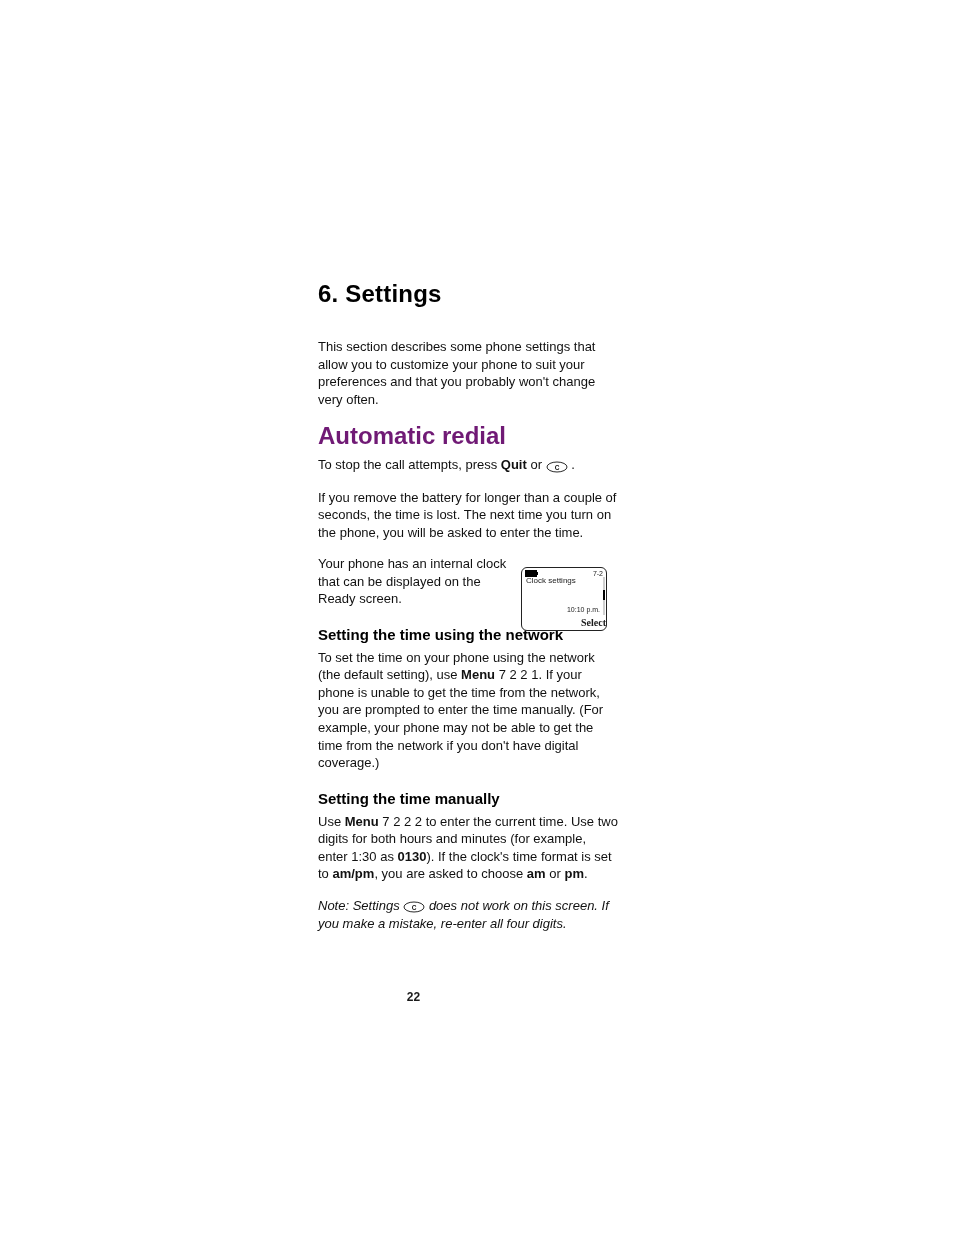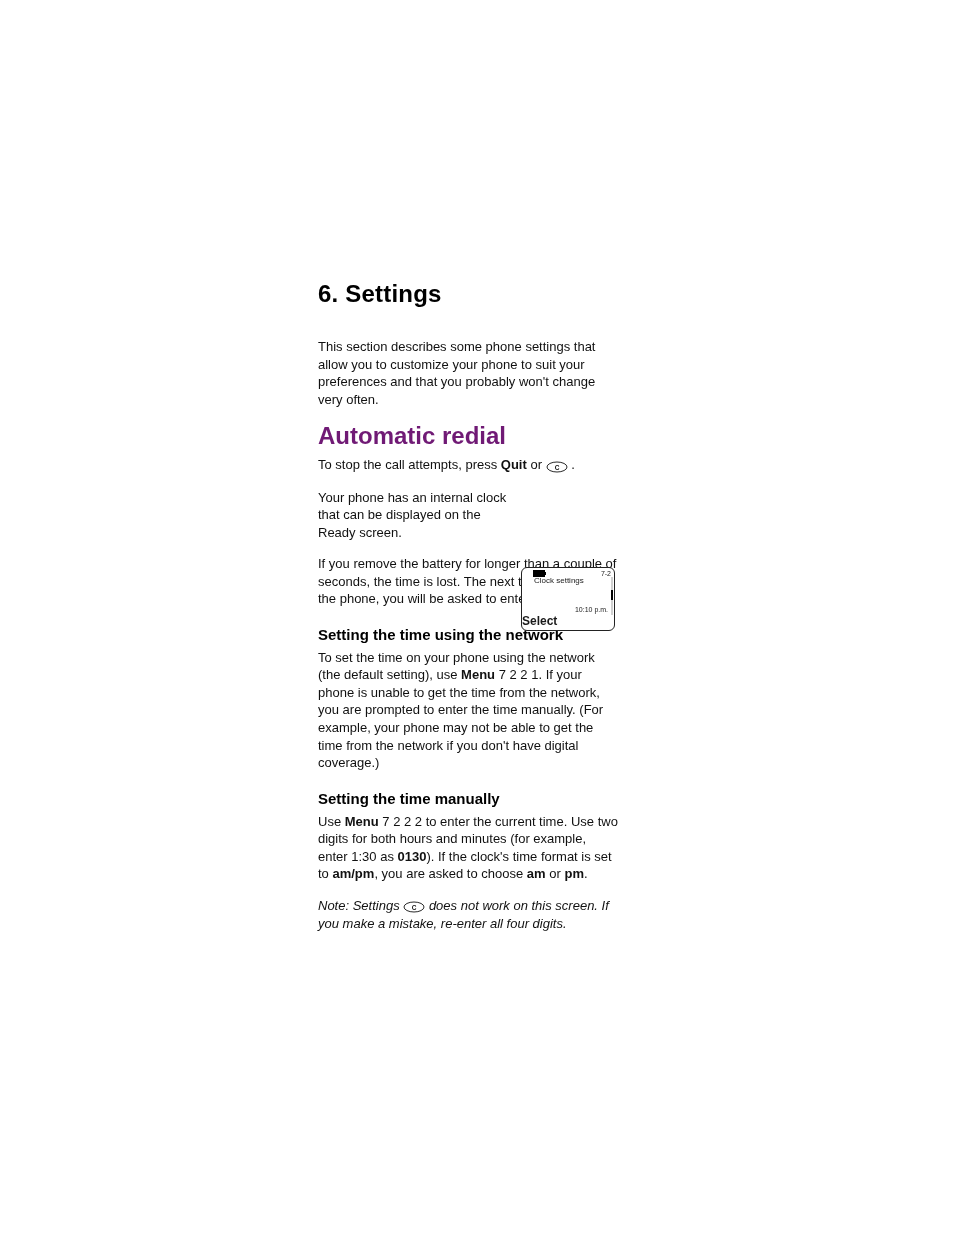--- a/index.html
+++ b/index.html
@@ -63,21 +63,20 @@
   .phone-screen {
     position: absolute;
     left: 521px;
     top: 567px;
     width: 84px;
     height: 62px;
     border: 1px solid #222;
     border-radius: 6px;
     background: #fff;
     font-family: Arial, sans-serif;
-    padding-left: 8px;
   }
   .ps-topbar {
     display: flex;
     justify-content: space-between;
     align-items: flex-start;
     padding: 2px 3px 0 3px;
   }
   .ps-batt {
     width: 10px;
     height: 5px;
@@ -121,23 +120,24 @@
     position: absolute;
     right: 6px;
     top: 38px;
     font-size: 7px;
   }
   .ps-softkey {
     position: absolute;
     left: 0;
     right: 0;
     bottom: 2px;
-    text-align: left;
-    font-size: 12px;
-    font-weight: 700;
+    text-align: right;
+    font-size: 10px;
+    font-weight: 700;
+    font-family: Liberation Serif, serif;
   }
   .c-key {
     display: inline-block;
     vertical-align: middle;
   }
   .c-key svg { vertical-align: middle; }
   .inline-run { display: inline; }
   .para-with-fig {
     width: 198px;
   }
@@ -156,23 +156,23 @@
 
 
     <p class="body">
       <span class="inline-run">To stop the call attempts, press </span><span class="inline-run bold">Quit</span><span class="inline-run"> or </span><span class="c-key"><svg width="22" height="12" viewBox="0 0 22 12">
             <ellipse cx="11" cy="6" rx="10" ry="5" fill="none" stroke="#111" stroke-width="0.9"></ellipse>
             <text x="11" y="8.5" font-size="6.5" text-anchor="middle" font-family="Arial" font-weight="700" fill="#111">C</text>
           </svg></span><span class="inline-run"> .</span>
     </p>
 
 
+    <p class="body">If you remove the battery for longer than a couple of seconds, the time is lost. The next time you turn on the phone, you will be asked to enter the time.</p>
+
     <p class="body para-with-fig">Your phone has an internal clock that can be displayed on the Ready screen.</p>
-
-    <p class="body">If you remove the battery for longer than a couple of seconds, the time is lost. The next time you turn on the phone, you will be asked to enter the time.</p>
 
     <h3 class="subsection">Setting the time using the network</h3>
 
     <p class="body">
       <span class="inline-run">To set the time on your phone using the network (the default setting), use </span><span class="inline-run bold">Menu</span><span class="inline-run"> 7 2 2 1. If your phone is unable to get the time from the network, you are prompted to enter the time manually. (For example, your phone may not be able to get the time from the network if you don't have digital coverage.)</span>
     </p>
 
     <h3 class="subsection">Setting the time manually</h3>
 
     <p class="body">
@@ -194,13 +194,14 @@
       <span class="ps-menu-num">7-2</span>
     </div>
     <div class="ps-title">Clock settings</div>
     <div class="ps-scroll">
         <div class="thumb"></div>
       </div>
     <div class="ps-time">10:10 p.m.</div>
     <div class="ps-softkey">Select</div>
   </div>
 
+  <div class="page-num">22</div>
 </div>
 
 </body></html>

